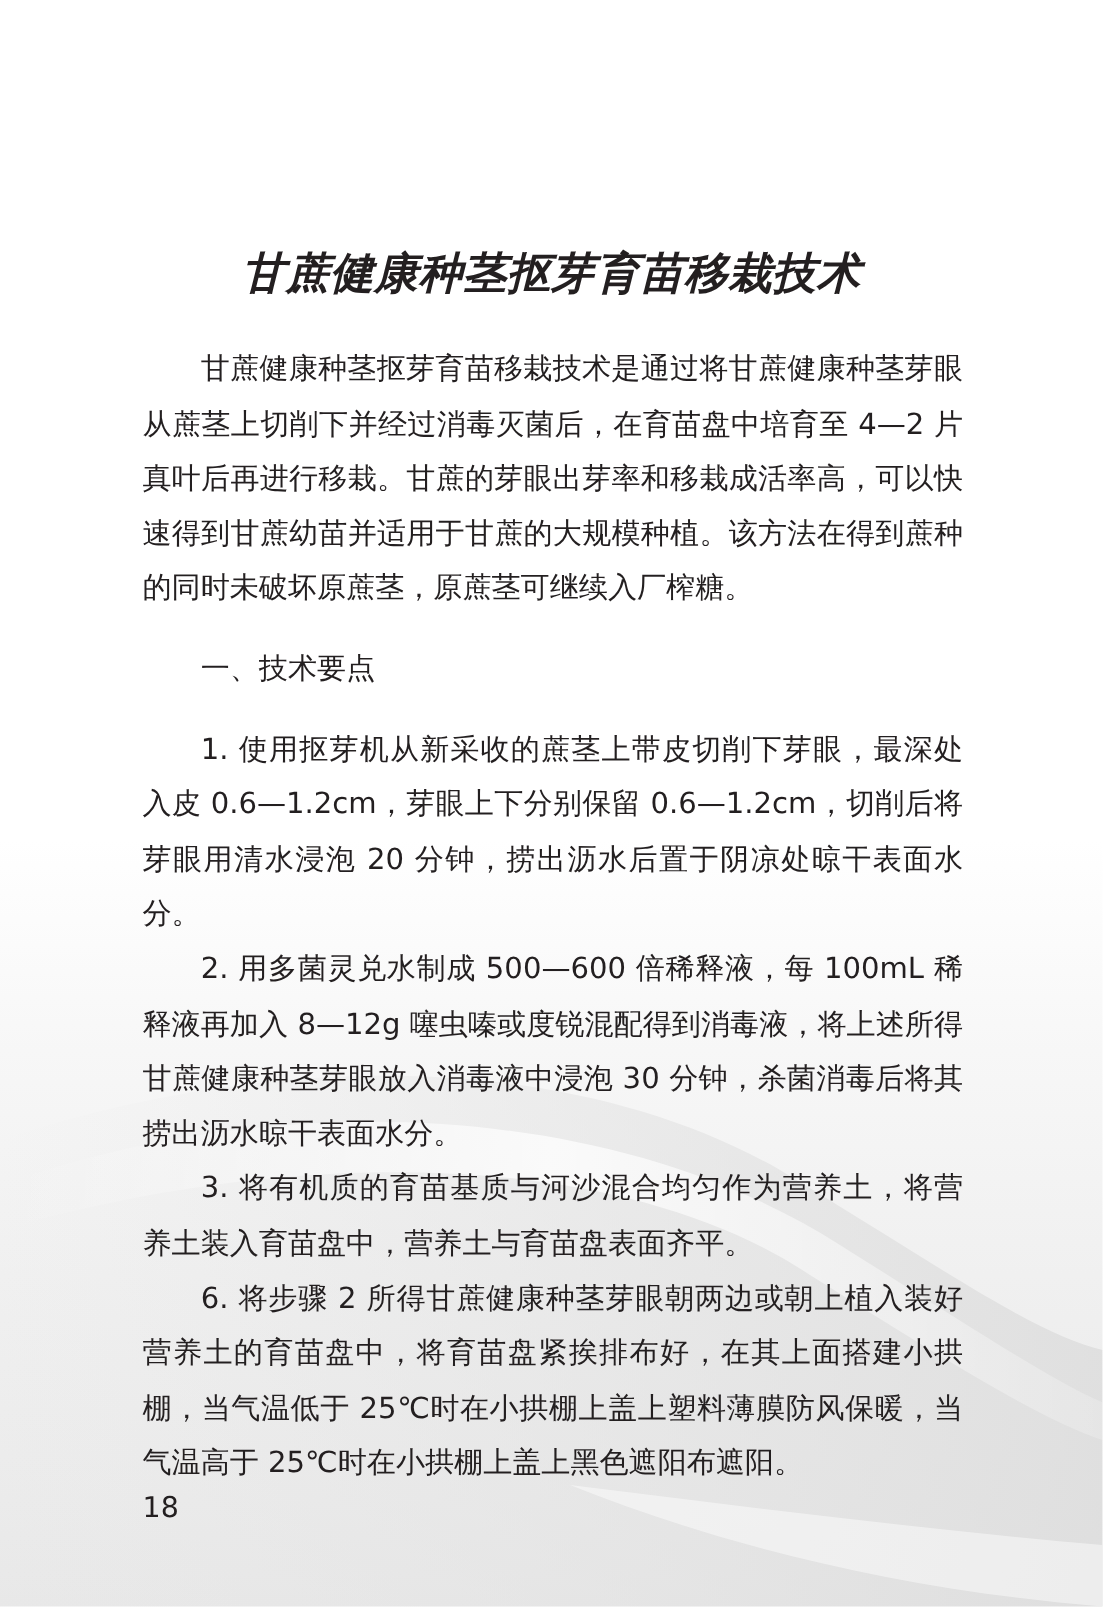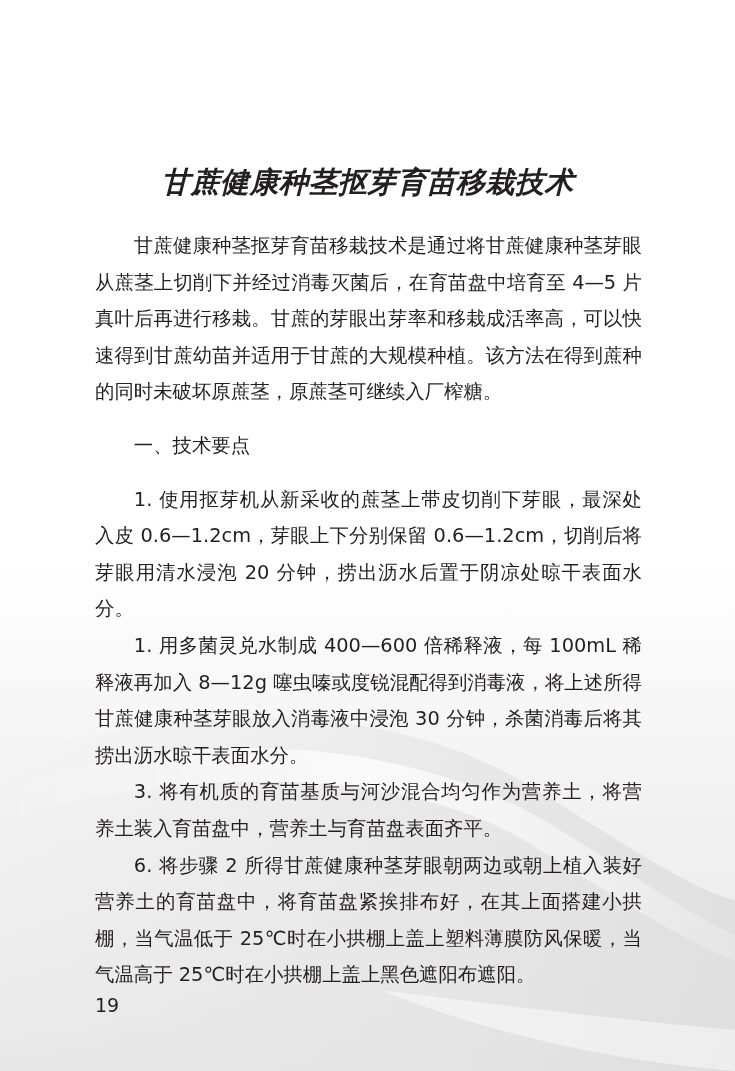--- a/index.html
+++ b/index.html
@@ -94,24 +94,24 @@
   </defs>
   <path d="M0,760 C180,700 380,700 520,780 C620,840 690,890 735,900 L735,1071 L0,1071 Z" fill="url(#waveB)"></path>
   <path d="M0,790 C200,720 420,740 560,830 C640,880 700,920 735,935 L735,960 C690,945 620,900 540,850 C420,770 210,760 0,820 Z" fill="url(#waveA)"></path>
   <path d="M380,990 C480,1030 600,1060 735,1071 L735,1030 C620,1020 500,1005 380,990 Z" fill="#ffffff" fill-opacity="0.45"></path>
 </svg>
 
 <div class="page">
   <h1 class="title">甘蔗健康种茎抠芽育苗移栽技术</h1>
 
   <div class="content">
-    <p class="para">甘蔗健康种茎抠芽育苗移栽技术是通过将甘蔗健康种茎芽眼从蔗茎上切削下并经过消毒灭菌后，在育苗盘中培育至 4—5 片真叶后再进行移栽。甘蔗的芽眼出芽率和移栽成活率高，可以快速得到甘蔗幼苗并适用于甘蔗的大规模种植。该方法在得到蔗种的同时未破坏原蔗茎，原蔗茎可继续入厂榨糖。</p>
+    <p class="para">甘蔗健康种茎抠芽育苗移栽技术是通过将甘蔗健康种茎芽眼从蔗茎上切削下并经过消毒灭菌后，在育苗盘中培育至 4—2 片真叶后再进行移栽。甘蔗的芽眼出芽率和移栽成活率高，可以快速得到甘蔗幼苗并适用于甘蔗的大规模种植。该方法在得到蔗种的同时未破坏原蔗茎，原蔗茎可继续入厂榨糖。</p>
 
     <p class="section-heading">一、技术要点</p>
 
     <p class="para">1. 使用抠芽机从新采收的蔗茎上带皮切削下芽眼，最深处入皮 0.6—1.2cm，芽眼上下分别保留 0.6—1.2cm，切削后将芽眼用清水浸泡 20 分钟，捞出沥水后置于阴凉处晾干表面水分。</p>
-    <p class="para">1. 用多菌灵兑水制成 400—600 倍稀释液，每 100mL 稀释液再加入 8—12g 噻虫嗪或度锐混配得到消毒液，将上述所得甘蔗健康种茎芽眼放入消毒液中浸泡 30 分钟，杀菌消毒后将其捞出沥水晾干表面水分。</p>
+    <p class="para">2. 用多菌灵兑水制成 500—600 倍稀释液，每 100mL 稀释液再加入 8—12g 噻虫嗪或度锐混配得到消毒液，将上述所得甘蔗健康种茎芽眼放入消毒液中浸泡 30 分钟，杀菌消毒后将其捞出沥水晾干表面水分。</p>
     <p class="para">3. 将有机质的育苗基质与河沙混合均匀作为营养土，将营养土装入育苗盘中，营养土与育苗盘表面齐平。</p>
     <p class="para">6. 将步骤 2 所得甘蔗健康种茎芽眼朝两边或朝上植入装好营养土的育苗盘中，将育苗盘紧挨排布好，在其上面搭建小拱棚，当气温低于 25℃时在小拱棚上盖上塑料薄膜防风保暖，当气温高于 25℃时在小拱棚上盖上黑色遮阳布遮阳。</p>
   </div>
 
-  <div class="page-number">19</div>
+  <div class="page-number">18</div>
 </div>
 
 </body></html>

